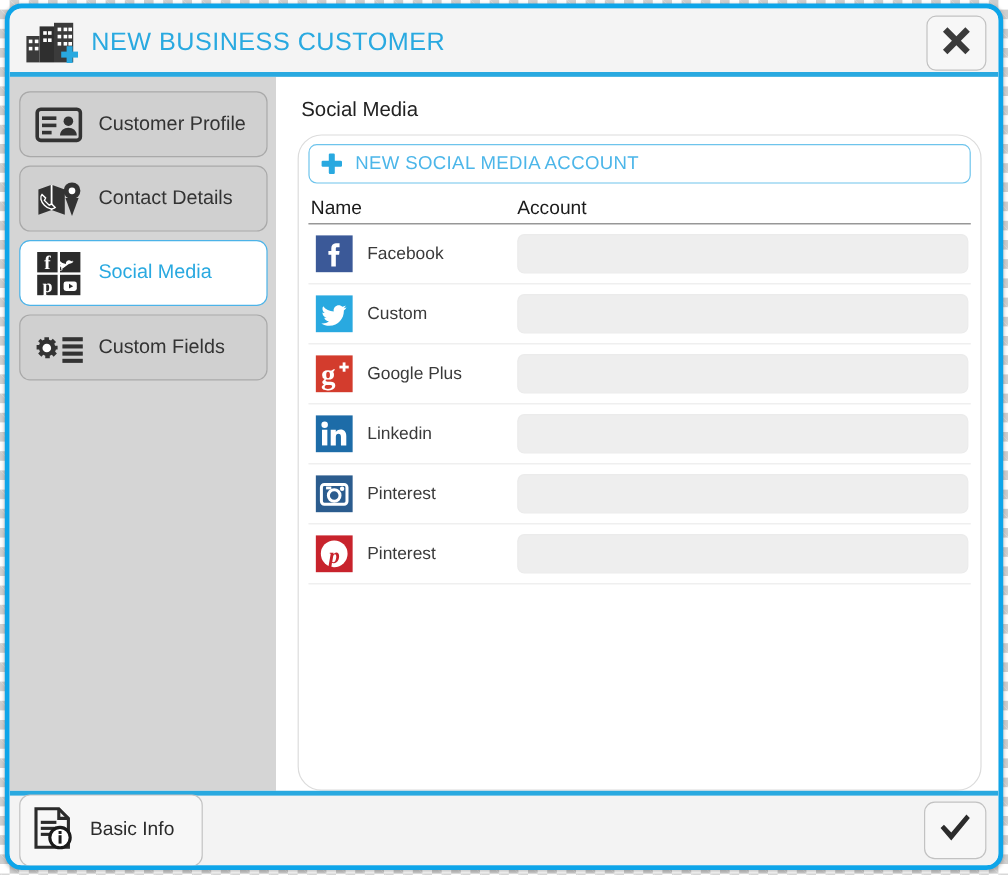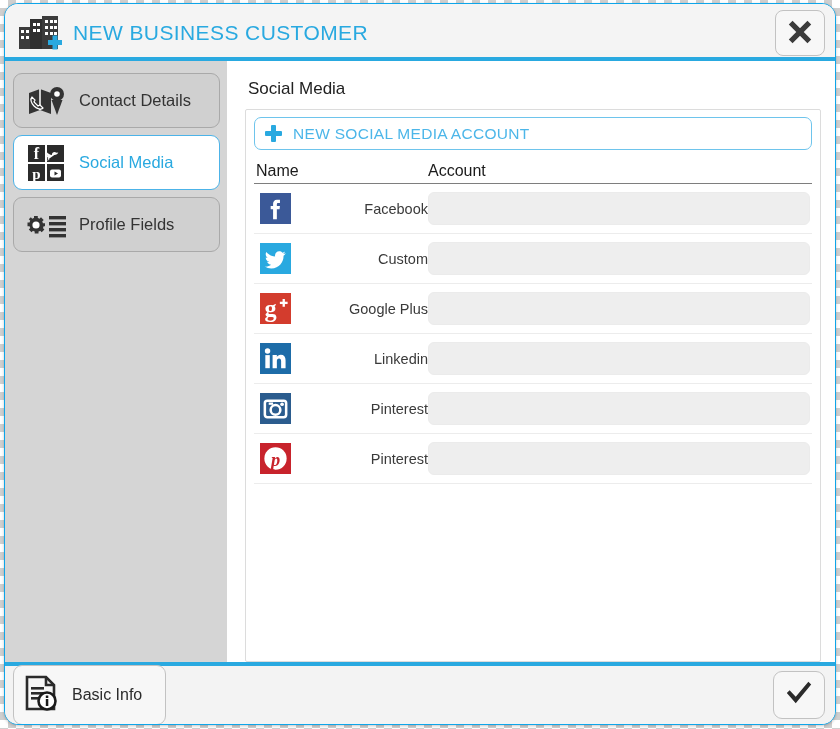--- a/index.html
+++ b/index.html
@@ -23,21 +23,21 @@
   }
 
   
   #window {
     position: absolute;
     left: 4px;
     top: 3px;
     width: 832px;
     height: 722px;
     background: #f3f3f3;
-    border: 1px solid #0ea5e9;
+    border: 4px solid #0ea5e9;
     border-radius: 14px;
     box-shadow: 0 1px 3px rgba(0,0,0,.22);
     display: flex;
     flex-direction: column;
     overflow: hidden;
   }
 
   
   #titlebar {
     height: 57px;
@@ -122,21 +122,21 @@
     display: flex;
     flex-direction: column;
   }
   #section-title {
     font-size: 17px;
     color: #222;
     margin: 4px 0 10px 3px;
   }
   #panel {
     border: 1px solid #dcdcdc;
-    border-radius: 2px;
+    border-radius: 20px;
     background: #fff;
     height: 568px;
     padding: 7px 8px 0 8px;
     overflow: hidden;
   }
   #new-account-btn {
     height: 33px;
     border: 1px solid #6ec4ec;
     border-radius: 7px;
     display: flex;
@@ -185,21 +185,20 @@
     width: 31px; height: 31px; flex: 0 0 31px;
     margin-left: 4px;
   }
   .row-name {
     margin-left: 12px;
     font-size: 14.5px;
     color: #3a3a3a;
     width: 125px;
     flex: 0 0 125px;
     white-space: nowrap;
-    text-align: right;
   }
   .acct-input {
     flex: 1 1 auto;
     height: 33px;
     background: #eeeeee;
     border: 1px solid #ebebeb;
     border-radius: 6px;
     cursor: text;
   }
 
@@ -283,20 +282,33 @@
           <path d="M7 4 L15 12 L23 4 L27 8 L19 16 L27 24 L23 28 L15 20 L7 28 L3 24 L11 16 L3 8 Z" fill="#3b3b3b"></path>
         </svg>
       </span>
     </div>
   </div>
 
   <div id="bodyarea">
 
     <div id="sidebar">
 
+      <div class="side-item">
+        <span class="sico">
+          <svg viewBox="0 0 40 32" width="40" height="32">
+            <rect x="2" y="3" width="36" height="26" rx="3" fill="none" stroke="#333" stroke-width="3"></rect>
+            <rect x="6" y="9" width="12" height="3" fill="#333"></rect>
+            <rect x="6" y="15" width="12" height="3" fill="#333"></rect>
+            <rect x="6" y="21" width="8" height="3" fill="#333"></rect>
+            <circle cx="28" cy="13" r="4" fill="#333"></circle>
+            <path d="M21 25c0-4 3.2-6.5 7-6.5s7 2.5 7 6.5z" fill="#333"></path>
+          </svg>
+        </span>
+        <span class="side-label">Customer Profile</span>
+      </div>
 
       <div class="side-item">
         <span class="sico">
           <svg viewBox="0 0 40 34" width="40" height="34">
             <path d="M3 9 L14 5 L25 9 L25 30 L14 26 L3 30 Z" fill="#333"></path>
             <path d="M14 5 L14 26" stroke="#fff" stroke-width="1.5"></path>
             <path d="M6 13c-2 2-1 6 2 9s7 4 9 2l-3-3-2 1-4-4 1-2z" fill="#333" stroke="#fff" stroke-width="1.2"></path>
             <circle cx="31" cy="10" r="7" fill="#333"></circle>
             <path d="M31 31 L25.5 16 L36.5 16 Z" fill="#333"></path>
             <circle cx="31" cy="10" r="2.8" fill="#fff"></circle>
@@ -328,21 +340,21 @@
         <span class="sico">
           <svg viewBox="0 0 42 32" width="42" height="32">
             <path d="M15 13.2h-2.1a5.6 5.6 0 0 0-.7-1.7l1.5-1.5-2.7-2.7-1.5 1.5a5.6 5.6 0 0 0-1.7-.7V6h-3.8v2.1a5.6 5.6 0 0 0-1.7 0.7L0.8 7.3l-2 2 1.5 1.5a5.6 5.6 0 0 0-.7 1.7H-2.5v3.8h2.1c.2.6.4 1.2.7 1.7l-1.5 1.5 2.7 2.7 1.5-1.5c.5.3 1.1.6 1.7.7v2.1h3.8v-2.1c.6-.2 1.2-.4 1.7-.7l1.5 1.5 2.7-2.7-1.5-1.5c.3-.5.6-1.1.7-1.7H15z" transform="translate(5,1)" fill="#333"></path>
             <circle cx="11" cy="16" r="3.6" fill="#fff"></circle>
             <rect x="24" y="7" width="17" height="3.4" fill="#333"></rect>
             <rect x="24" y="13" width="17" height="3.4" fill="#333"></rect>
             <rect x="24" y="19" width="17" height="3.4" fill="#333"></rect>
             <rect x="24" y="25" width="17" height="3.4" fill="#333"></rect>
           </svg>
         </span>
-        <span class="side-label">Profile Fields</span>
+        <span class="side-label">Custom Fields</span>
       </div>
 
     </div>
 
     <div id="content">
 
       <div id="section-title">Social Media</div>
 
       <div id="panel">
 

